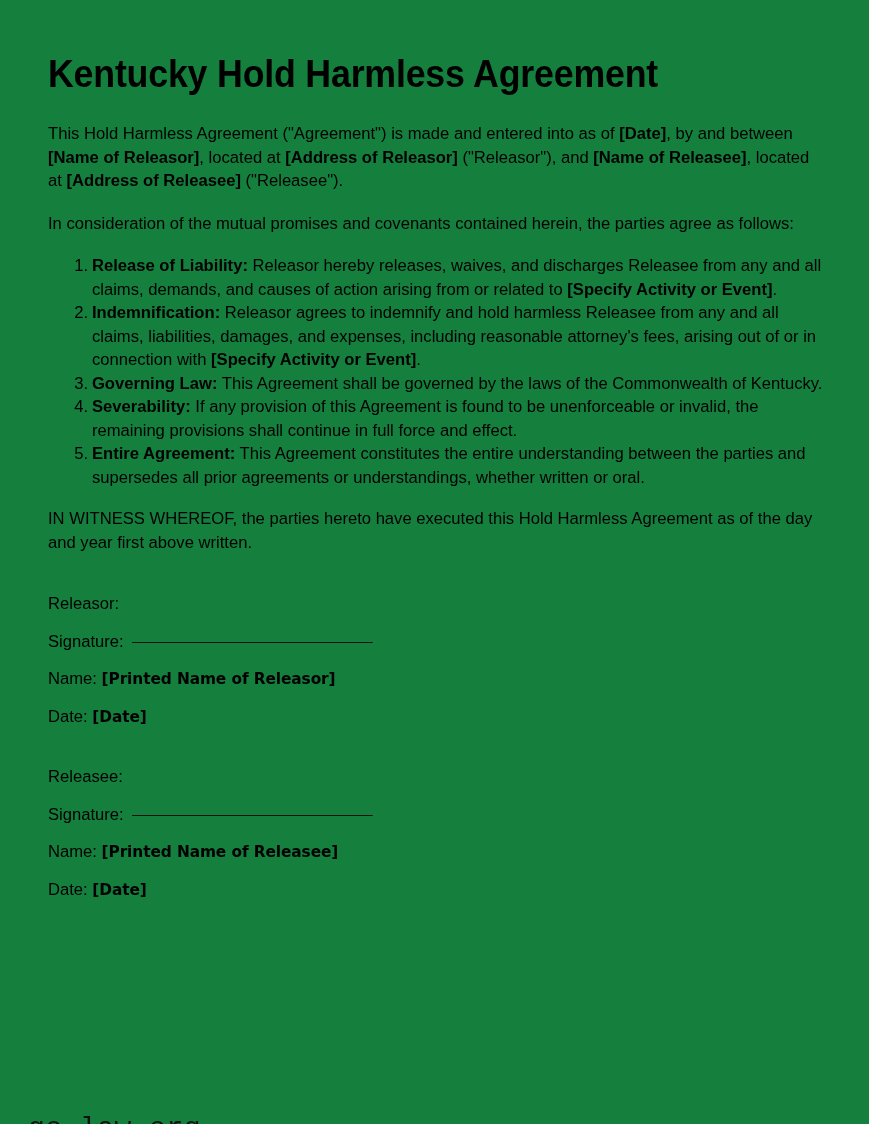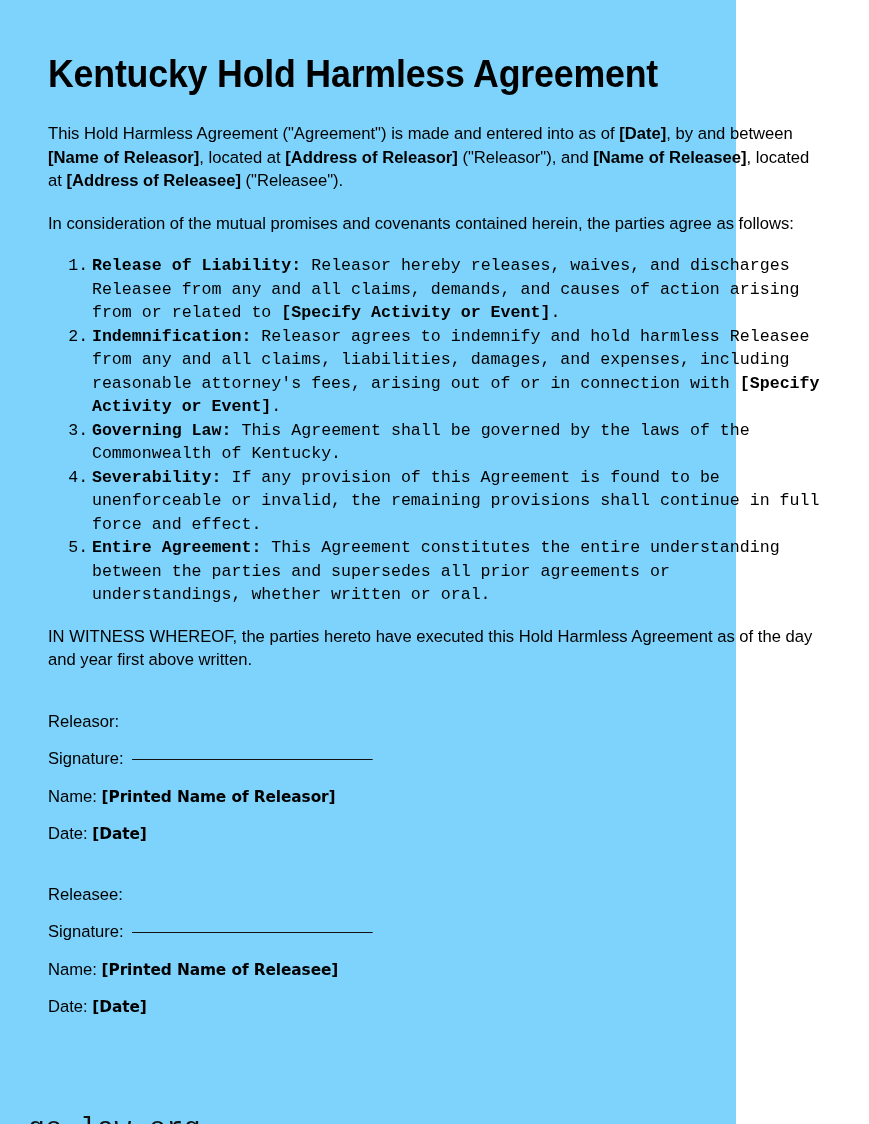--- a/index.html
+++ b/index.html
@@ -14,23 +14,23 @@
     overflow: hidden;
     font-family: "Liberation Sans", sans-serif;
     color: #000000;
     -webkit-font-smoothing: antialiased;
   }
 
   .page {
     position: absolute;
     left: 0;
     top: 0;
-    width: 736px;
+    width: 869px;
     height: 1124px;
-    background: #7dd3fc;
+    background: #15803d;
     box-sizing: border-box;
   }
 
   .content {
     position: absolute;
     left: 48px;
     top: 52px;
     width: 775px;
   }
 
@@ -93,21 +93,20 @@
     left: 20px;
     top: 0;
     width: 22px;
     text-align: right;
     font-size: 17.4px;
     line-height: 23.5px;
   }
 
   .list-wrap {
     margin: 0 0 0 0;
-    font-family: Liberation Mono, monospace;
   }
 
   
   .sig-block {
     margin-top: 38px;
   }
   .sig-line {
     font-size: 17.4px;
     line-height: 23.5px;
     margin: 0 0 14px 0;

